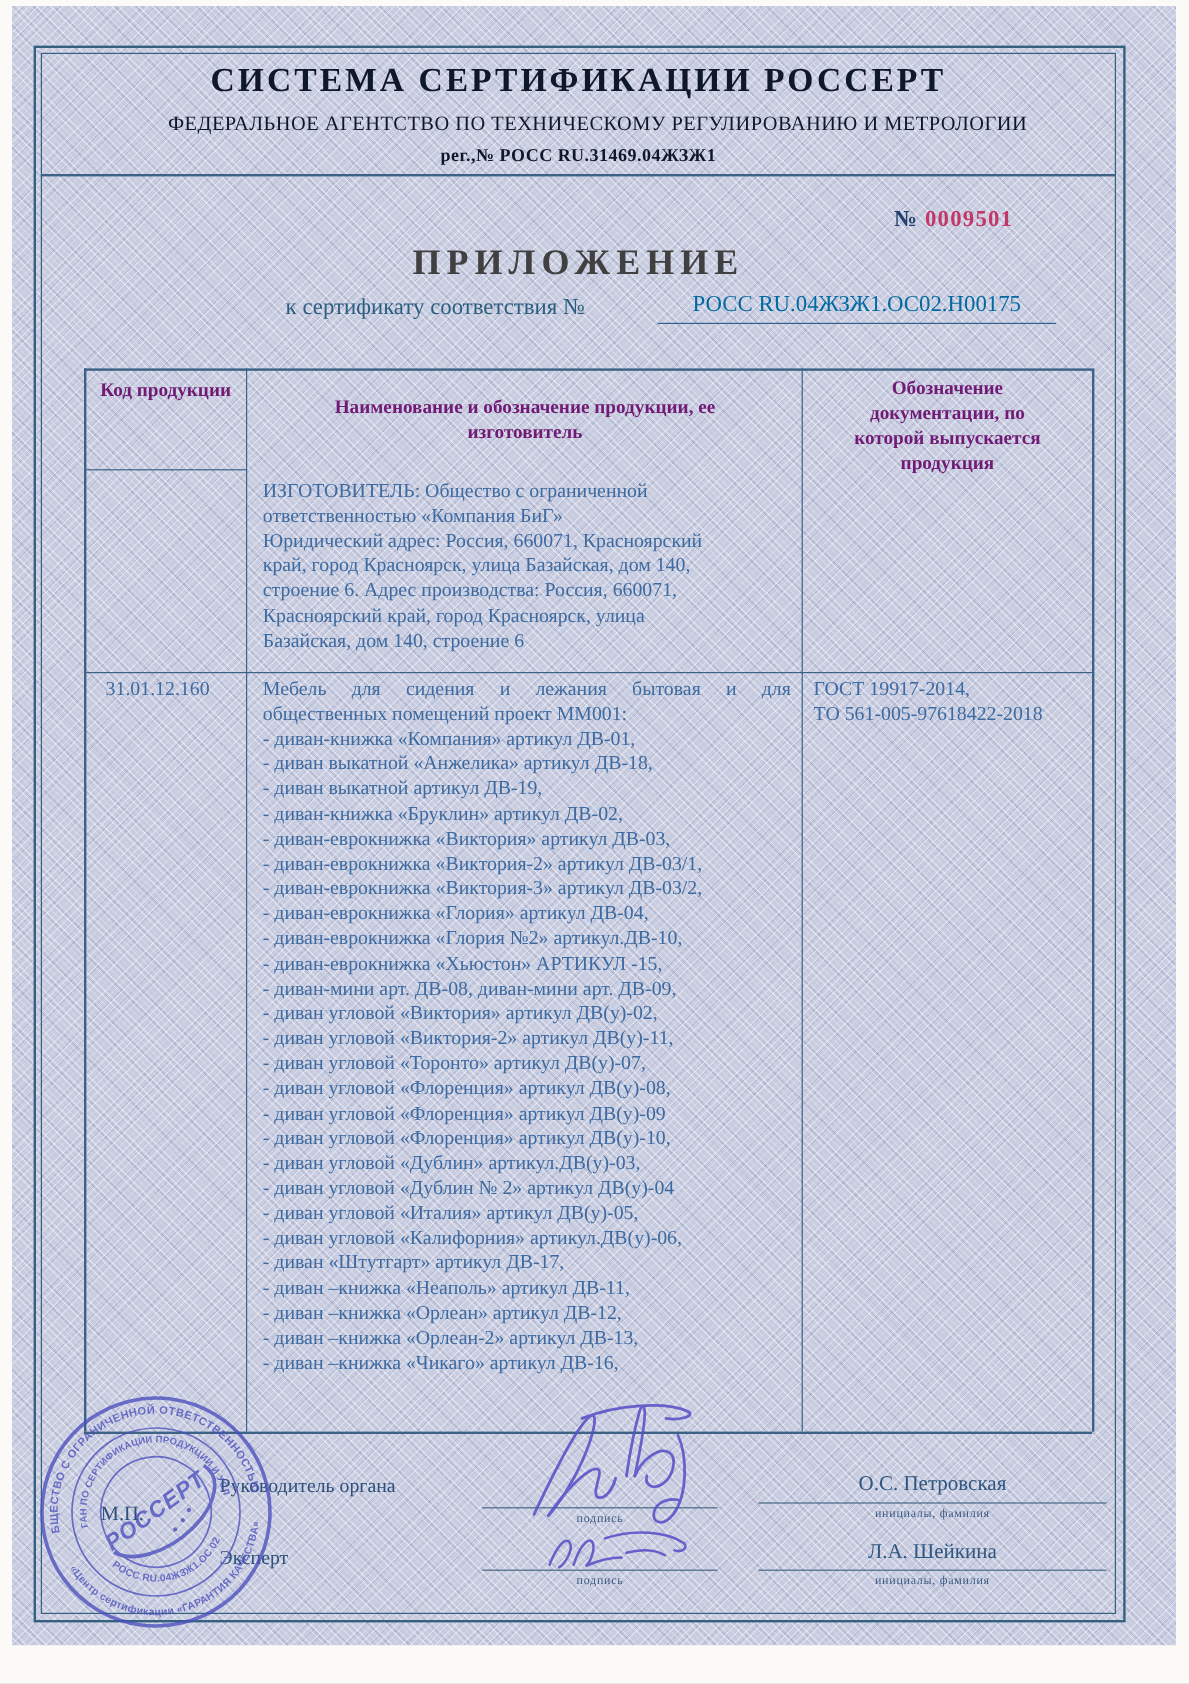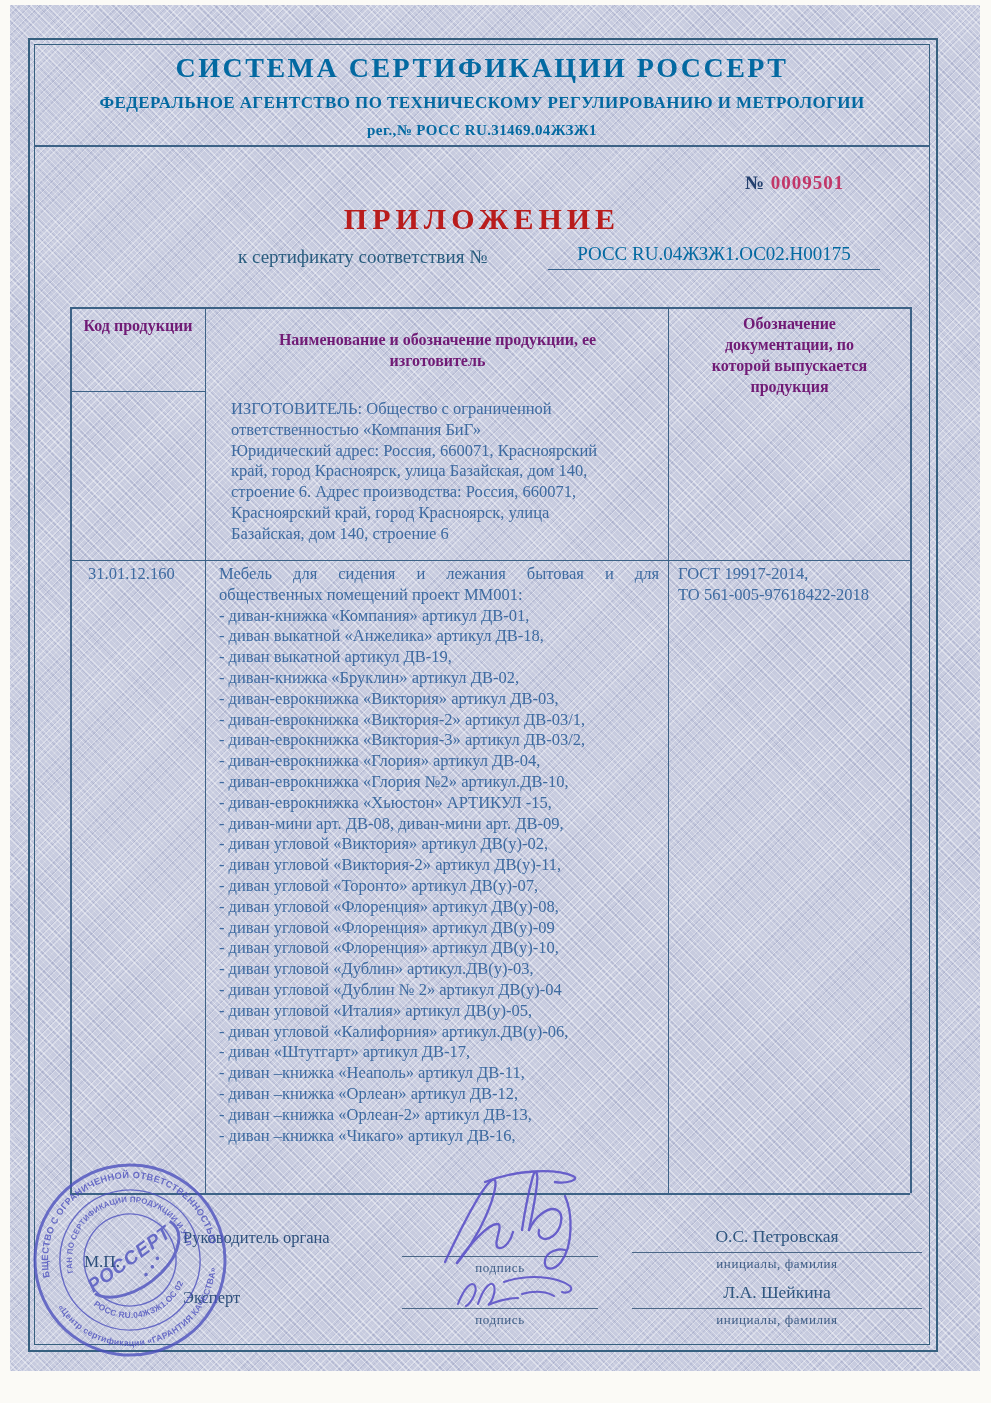--- a/index.html
+++ b/index.html
@@ -14,35 +14,35 @@
     background-color:#c7cbdf;
     background-image:
       repeating-linear-gradient(45deg, rgba(255,255,255,0.38) 0 1px, rgba(0,0,0,0) 1px 4px),
       repeating-linear-gradient(135deg, rgba(255,255,255,0.30) 0 1px, rgba(0,0,0,0) 1px 5px),
       repeating-linear-gradient(45deg, rgba(120,128,170,0.22) 0 1px, rgba(0,0,0,0) 1px 6px),
       repeating-linear-gradient(135deg, rgba(120,128,170,0.18) 0 1px, rgba(0,0,0,0) 1px 7px);
   }
   .frame-outer{position:absolute;left:28px;top:38px;width:910px;height:1314px;border:2px solid #36607f;box-sizing:border-box;}
   .frame-inner{position:absolute;left:34px;top:44px;width:896px;height:1301px;border:1.5px solid #36607f;box-sizing:border-box;}
   .hline,.vline{position:absolute;background:#3c6286;}
-  .ctr{position:absolute;left:34px;width:896px;text-align:center;color:#0369a1;}
+  .ctr{position:absolute;left:34px;width:896px;text-align:center;color:#0f172a;}
   .t-system{top:52px;font-size:28px;font-weight:bold;letter-spacing:2.5px;}
-  .t-agency{top:93px;font-size:17px;font-weight:bold;letter-spacing:0.4px;}
+  .t-agency{top:93px;font-size:17px;font-weight:normal;letter-spacing:0.4px;padding-left:16px;}
   .t-reg{top:122px;font-size:15px;font-weight:bold;letter-spacing:0.4px;}
   .blank-no{position:absolute;left:745px;top:172px;font-size:19px;font-weight:bold;color:#24406e;letter-spacing:1px;text-align:center;}
   .blank-no .num{color:#c23668;}
-  .t-title{top:202px;font-size:30px;font-weight:bold;letter-spacing:5px;color:#b91c1c;}
+  .t-title{top:202px;font-size:30px;font-weight:bold;letter-spacing:5px;color:#404040;}
   .t-sub-label{position:absolute;left:238px;top:246px;font-size:19px;color:#2a5d7f;}
   .t-sub-num{position:absolute;left:548px;top:243px;width:332px;text-align:center;font-size:19px;color:#0369a1;border-bottom:1.5px solid #33608a;padding-bottom:4px;}
   .cell{position:absolute;color:#3d6aa0;font-size:16.5px;line-height:20.8px;}
   .hcell{position:absolute;color:#701a75;font-weight:bold;font-size:16px;line-height:21px;text-align:center;}
   .pline{white-space:nowrap;}
   .pline.j{white-space:normal;text-align:justify;text-align-last:justify;}
   .sig-line{position:absolute;height:1.2px;background:#4a6787;}
-  .sig-label{position:absolute;font-size:13px;color:#3d5c85;text-align:center;letter-spacing:0.6px;font-family:"Liberation Serif",serif;}
+  .sig-label{position:absolute;font-size:10px;color:#3d5c85;text-align:center;letter-spacing:0.6px;font-family:"Liberation Serif",serif;}
   .role{position:absolute;font-size:16.5px;color:#2d4f7b;}
   .fio{position:absolute;text-align:center;font-size:17.5px;color:#2f567f;}
   .mp{position:absolute;left:84px;top:1252px;font-size:17px;color:#2d4f7b;z-index:6;}
   .stamp{position:absolute;left:30px;top:1160px;width:200px;height:200px;transform:rotate(-14deg);opacity:0.78;z-index:5;}
   .signature{position:absolute;z-index:4;}
 </style>
 </head>
 <body>
 
 <div class="sheet"></div>
@@ -69,21 +69,21 @@
 <div class="hline" style="left:70px;top:1193px;width:840px;height:1.5px;"></div>
 <div class="vline" style="left:70px;top:307px;width:1.5px;height:886px;"></div>
 <div class="vline" style="left:205px;top:307px;width:1.3px;height:886px;"></div>
 <div class="vline" style="left:668px;top:307px;width:1.3px;height:886px;"></div>
 <div class="vline" style="left:910px;top:307px;width:1.5px;height:886px;"></div>
 
 <div class="hcell" style="left:82px;top:315px;width:112px;">Код продукции</div>
 <div class="hcell" style="left:275px;top:315px;width:325px;margin-top:14px;">Наименование и обозначение продукции, ее изготовитель</div>
 <div class="hcell" style="left:697px;top:313px;width:185px;">Обозначение документации, по которой выпускается продукция</div>
 
-<div class="cell" style="left:219px;top:399px;width:458px;margin-left:12px;">
+<div class="cell" style="left:219px;top:399px;width:458px;">
     <div class="pline">ИЗГОТОВИТЕЛЬ: Общество с ограниченной</div>
     <div class="pline">ответственностью «Компания БиГ»</div>
     <div class="pline">Юридический адрес: Россия, 660071, Красноярский</div>
     <div class="pline">край, город Красноярск, улица Базайская, дом 140,</div>
     <div class="pline">строение 6. Адрес производства: Россия, 660071,</div>
     <div class="pline">Красноярский край, город Красноярск, улица</div>
     <div class="pline">Базайская, дом 140, строение 6</div>
   </div>
 
 <div class="cell" style="left:88px;top:564px;width:110px;">31.01.12.160</div>

